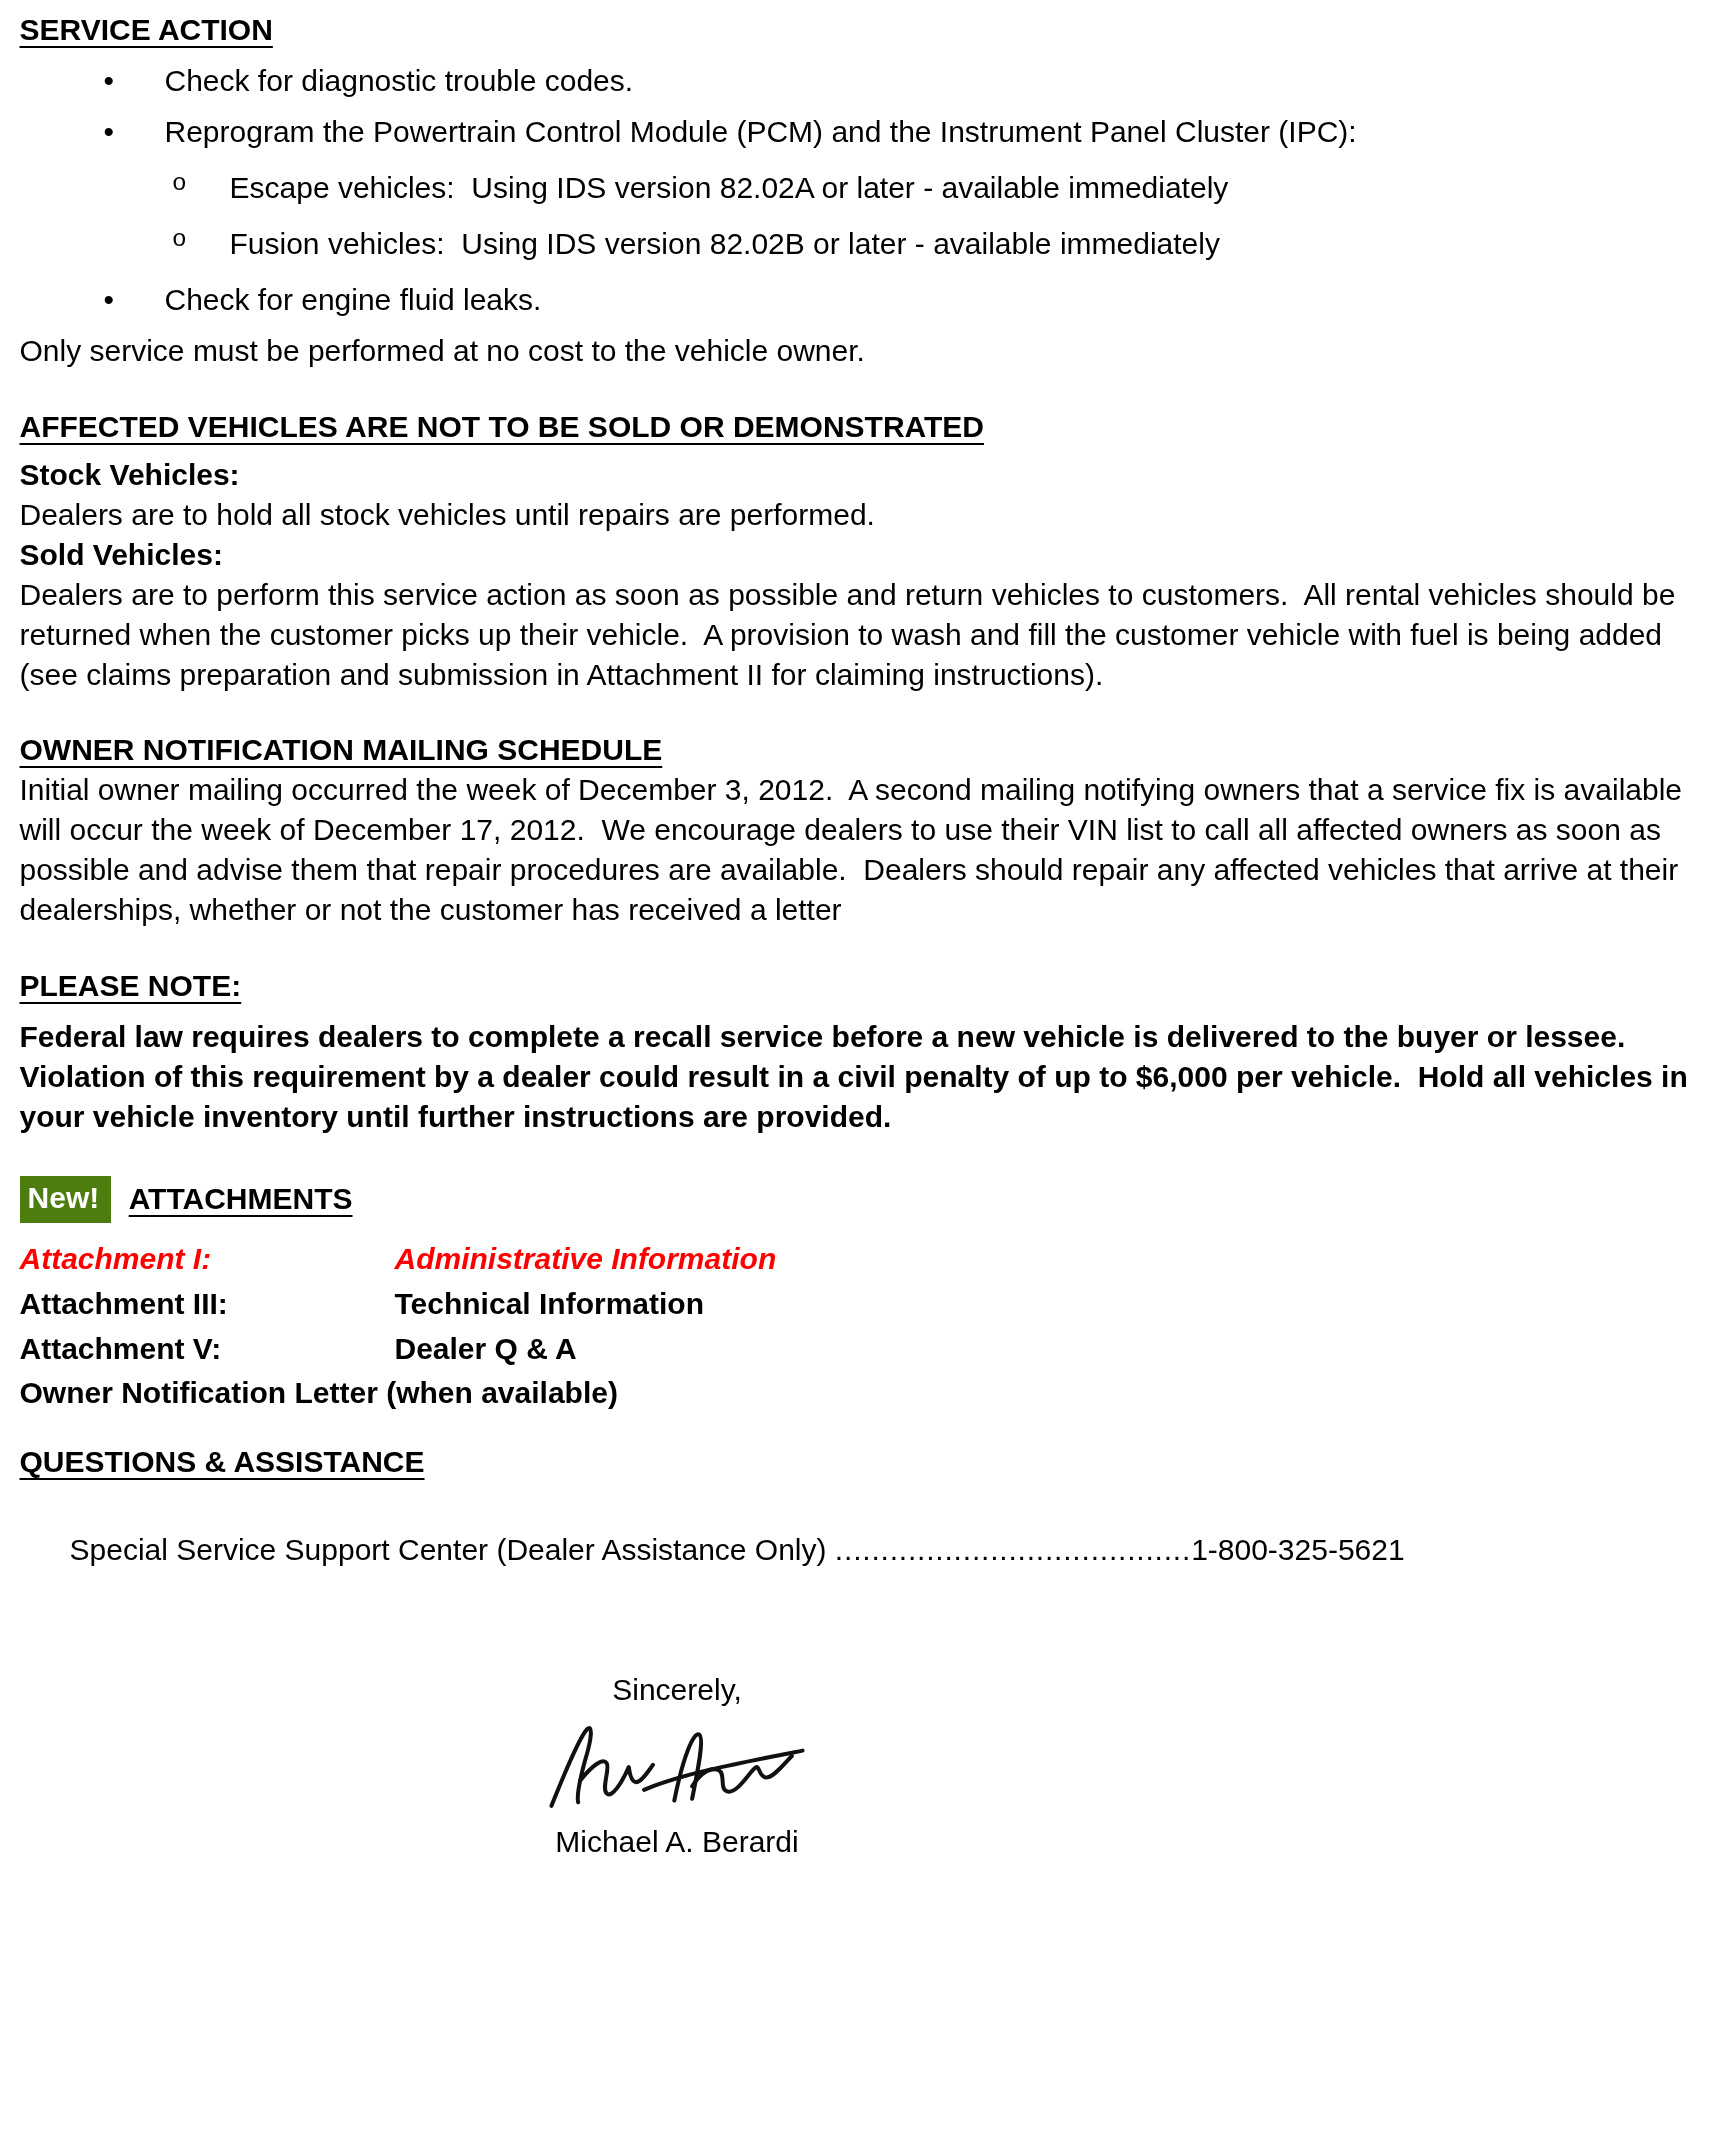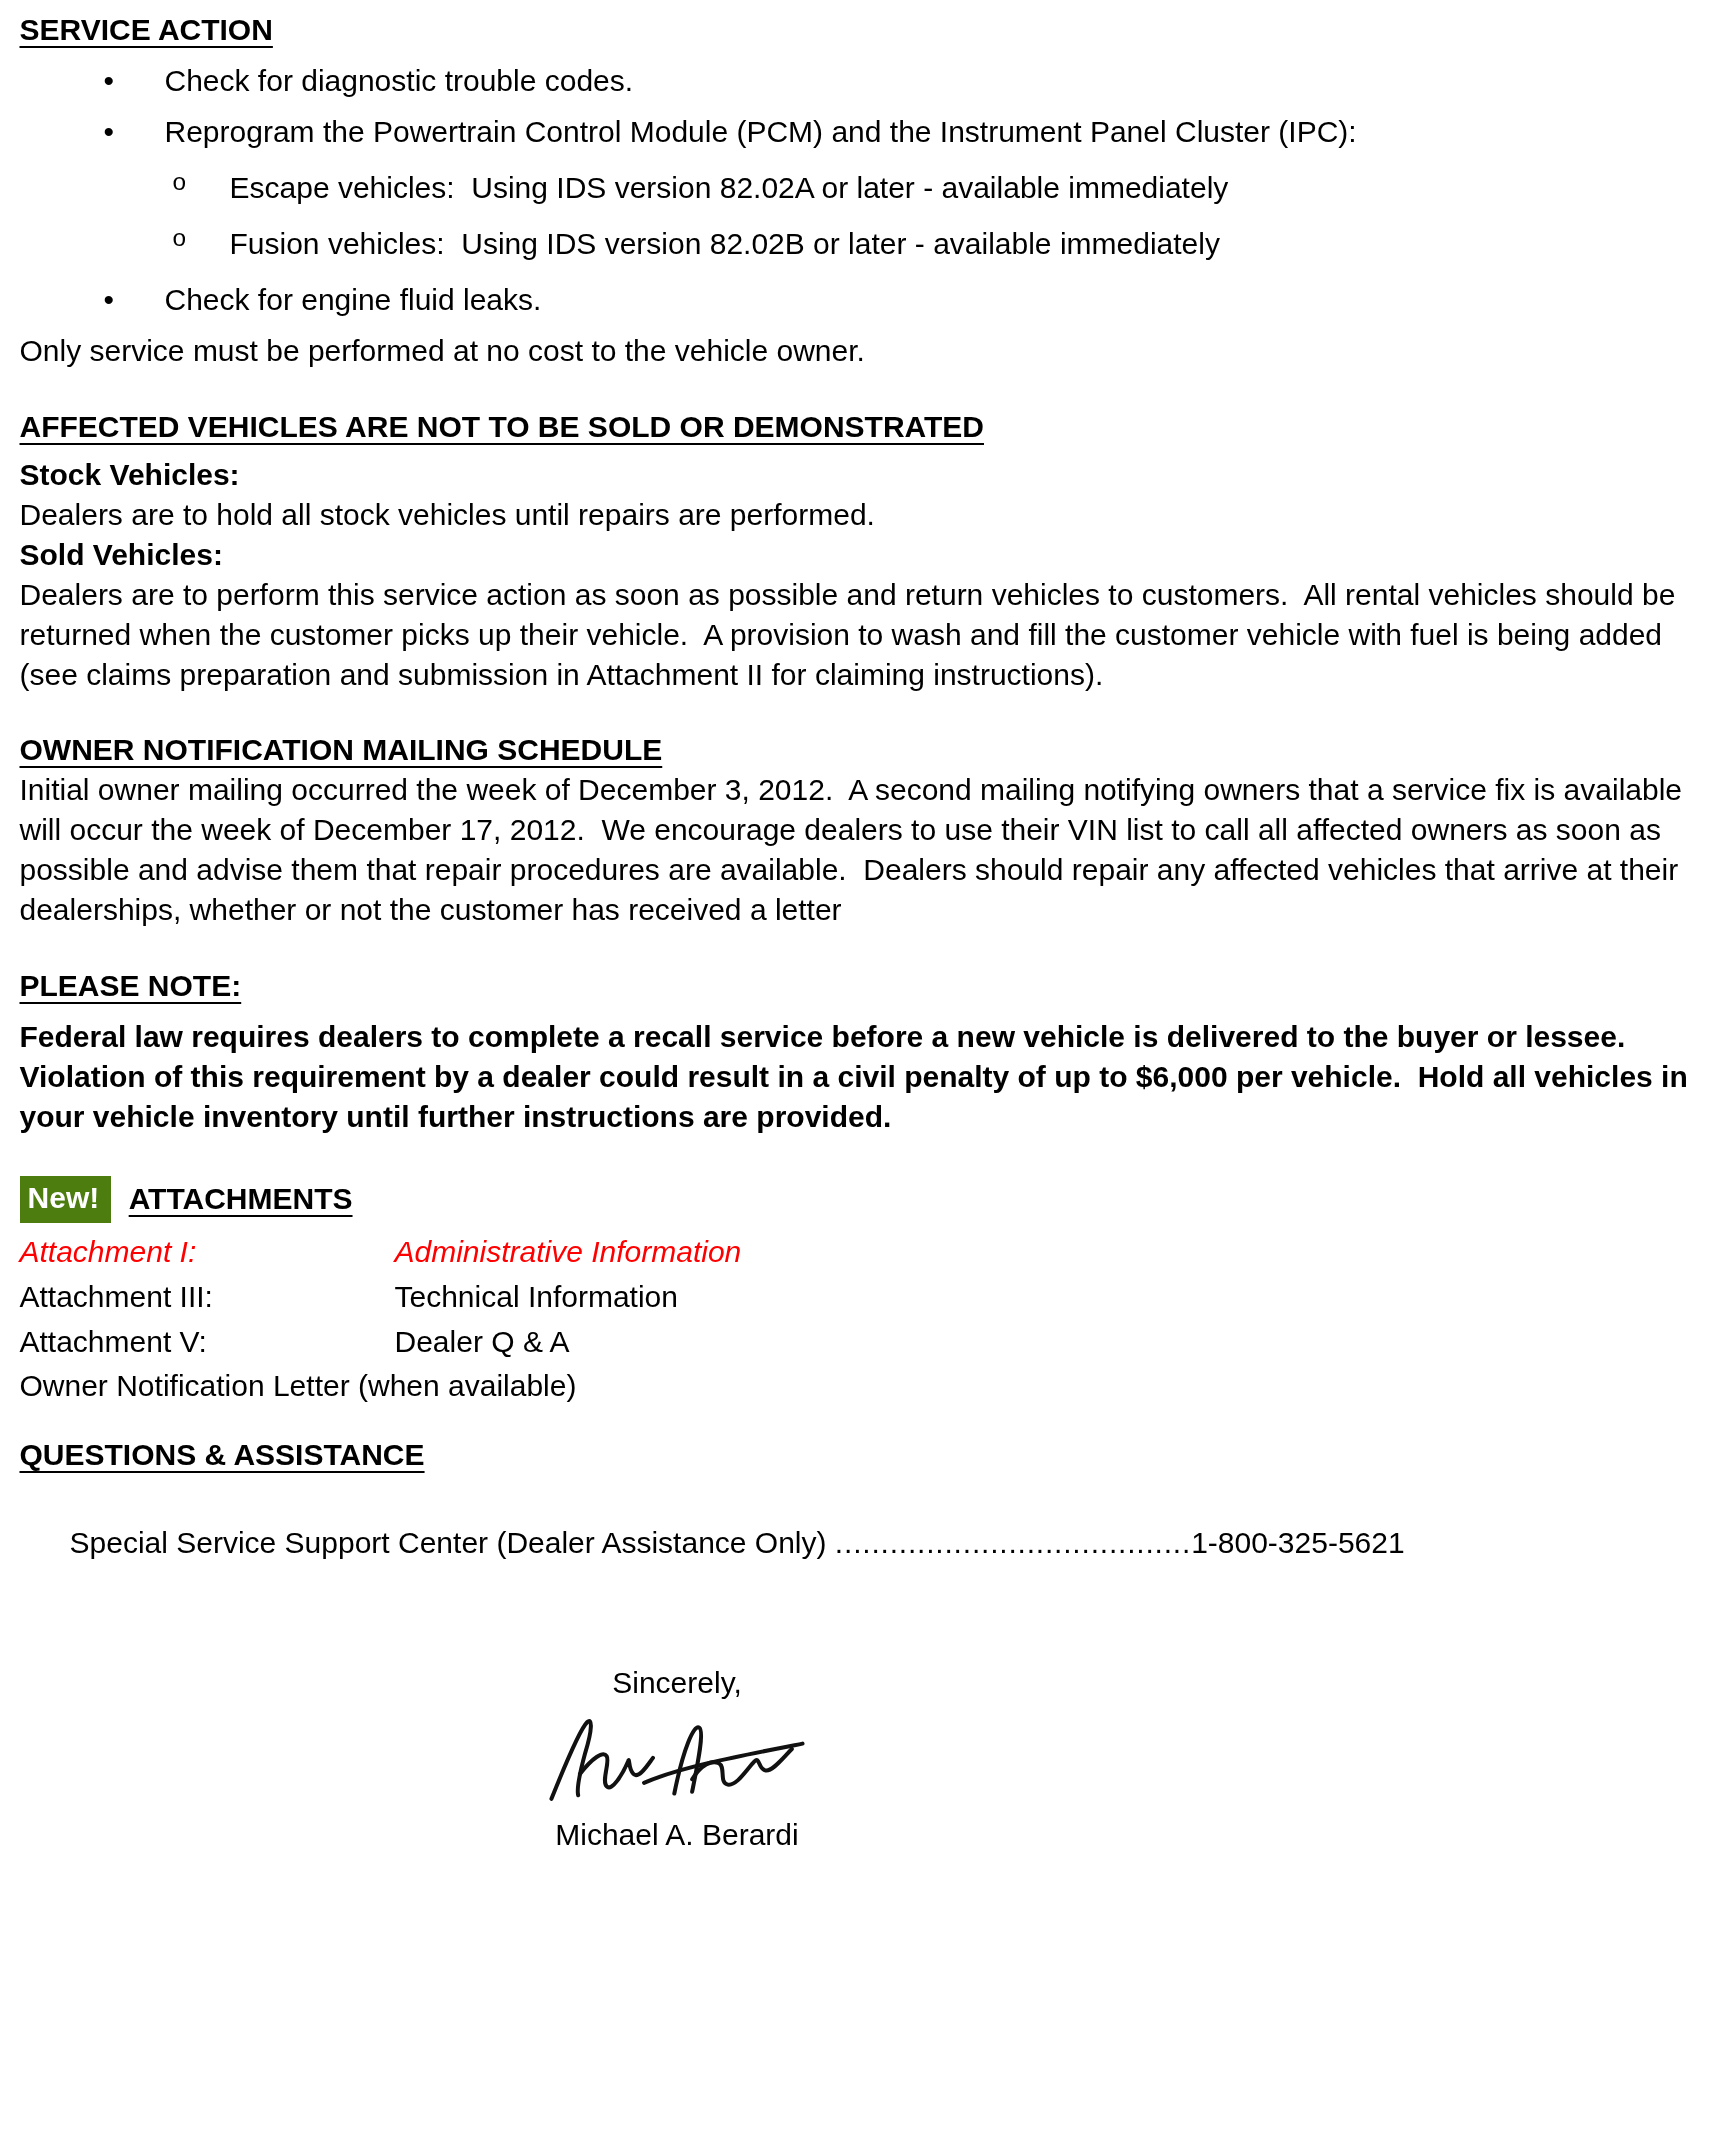--- a/index.html
+++ b/index.html
@@ -61,21 +61,21 @@
     margin-top: 39px;
   }
   .new-badge {
     background: #4d7c0f;
     color: #ffffff;
     font-weight: bold;
     padding: 2.4px 11.4px 4.9px 8.1px;
     display: inline-block;
   }
   .badge-row .heading { margin-left: 18px; }
-  .att-list { margin-top: 9px; }
+  .att-list { margin-top: 16px; font-weight: bold; }
   .att-row { display: flex; margin: 4.9px 0; }
   .att-label { width: 375px; flex: none; }
   .att-row.red { color: #ff0000; font-style: italic; }
 
   
   .qa-line { margin-top: 8.1px; white-space: pre-wrap; }
   .leader-dots { letter-spacing: 0.8px; }
 
   
   .sig-block {

